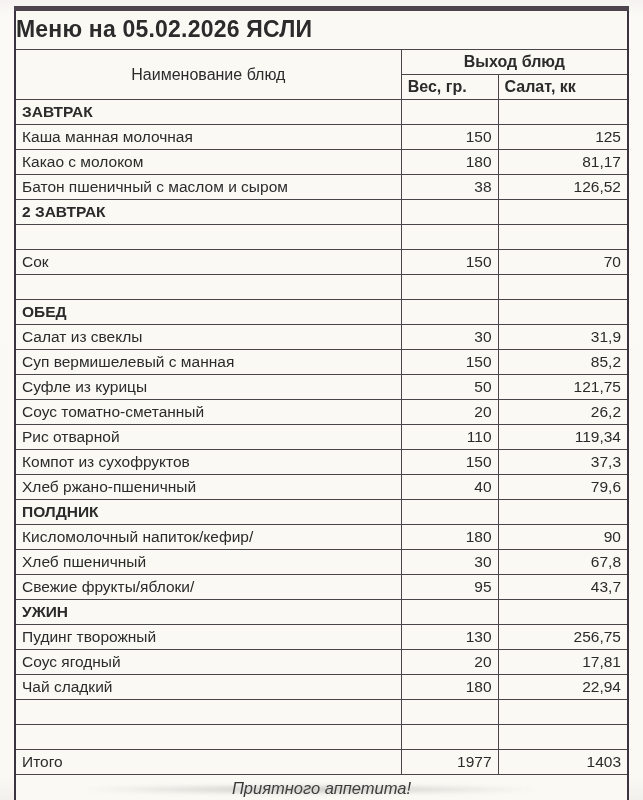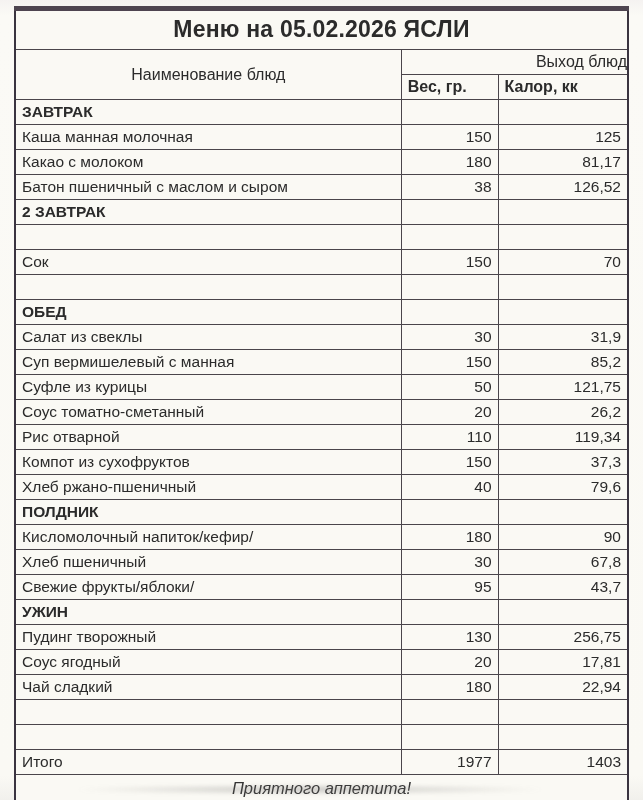--- a/index.html
+++ b/index.html
@@ -32,34 +32,34 @@
     padding: 1px 6px;
     font-size: 15.5px;
     line-height: 1.35;
     overflow: hidden;
     white-space: nowrap;
   }
   .menu-table { border: 2px solid #3a3440; border-top: 5px solid #4e4450; }
   tr.title-row th {
     font-size: 23px;
     font-weight: bold;
-    text-align: center;
+    text-align: left;
     padding: 3px 0 4px 0;
     letter-spacing: 0.2px;
   }
   th.col-name-h {
     font-size: 16px;
     font-weight: normal;
     text-align: center;
     vertical-align: middle;
   }
   th.col-group-h {
     font-size: 16px;
-    font-weight: normal;
-    text-align: right;
+    font-weight: bold;
+    text-align: center;
     padding: 1px 0;
     border-bottom-width: 1px;
   }
   th.col-sub-h {
     font-size: 16px;
     font-weight: bold;
     text-align: left;
     padding: 1px 6px 2px 6px;
   }
   tbody tr { height: 25px; }
@@ -100,21 +100,21 @@
     <thead>
       <tr class="title-row">
         <th colspan="3">Меню на 05.02.2026 ЯСЛИ</th>
       </tr>
       <tr>
         <th rowspan="2" class="col-name-h">Наименование блюд</th>
         <th colspan="2" class="col-group-h">Выход блюд</th>
       </tr>
       <tr>
         <th class="col-sub-h">Вес, гр.</th>
-        <th class="col-sub-h">Калор, кк</th>
+        <th class="col-sub-h">Салат, кк</th>
       </tr>
     </thead>
     <tbody id="menu-body">
         <tr>
           <td class="sec-cell">ЗАВТРАК</td>
           <td class="num-cell"></td>
           <td class="num-cell"></td>
         </tr>
         <tr>
           <td class="name-cell">Каша манная молочная</td>

